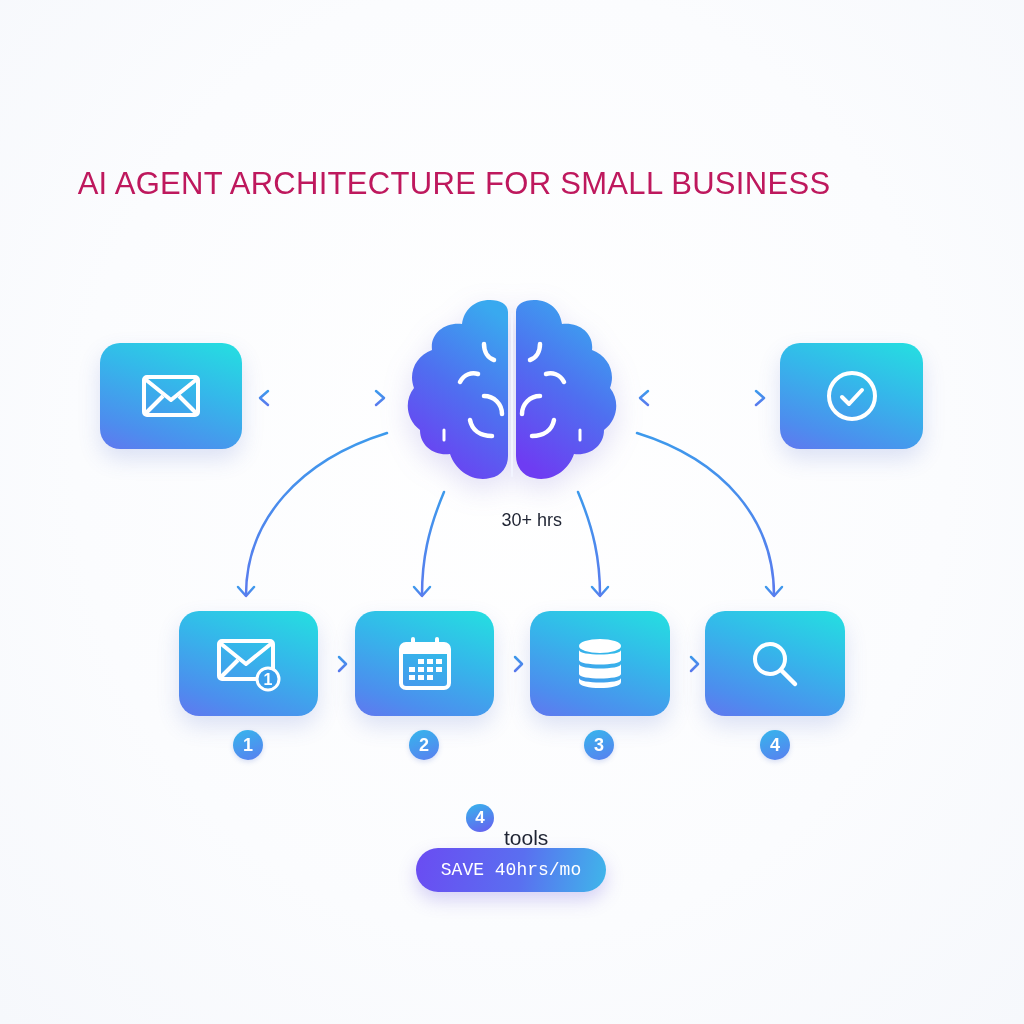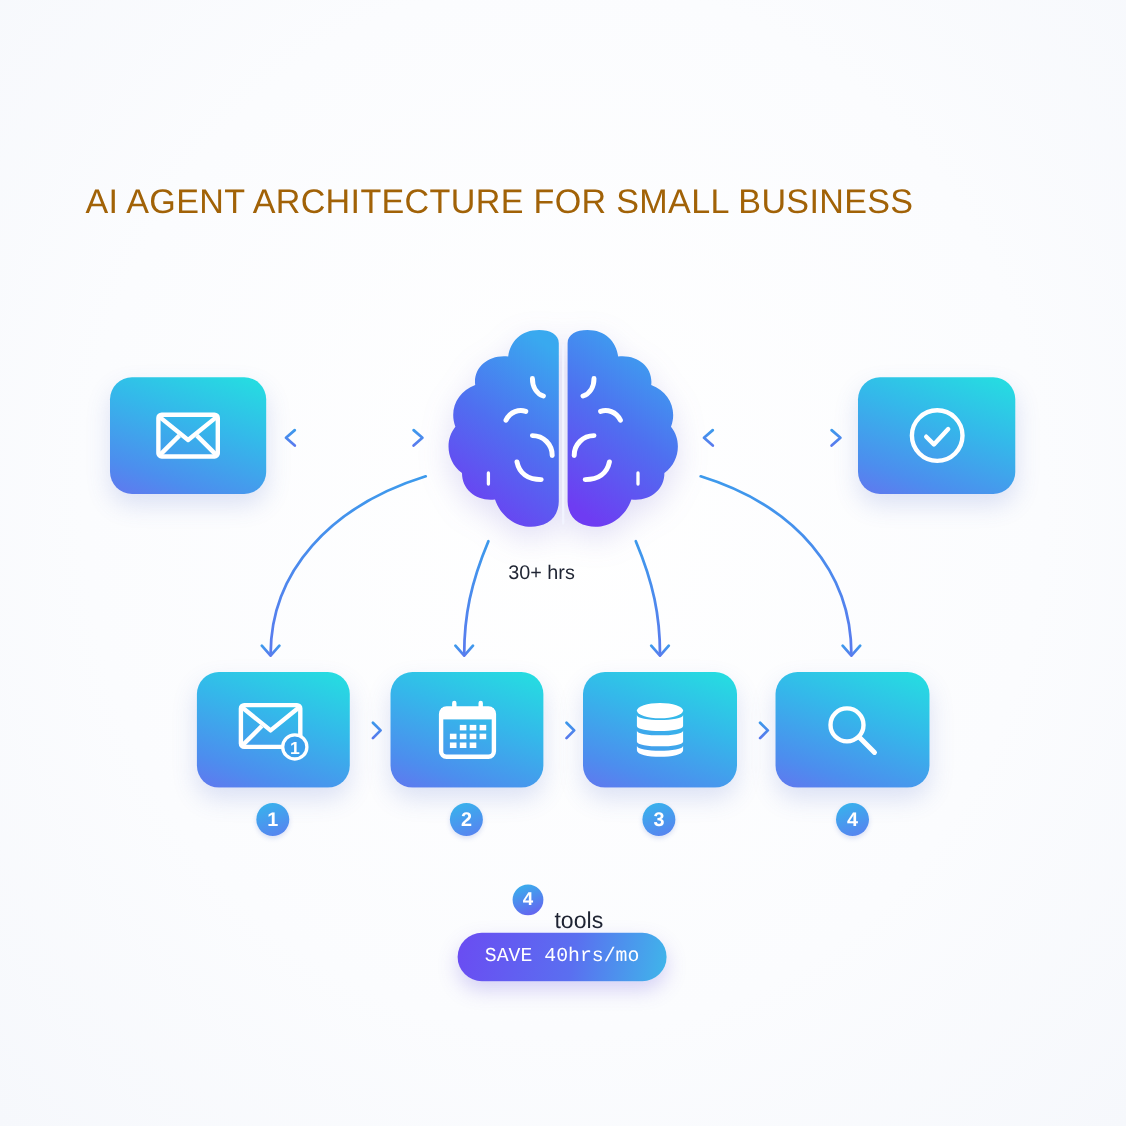--- a/index.html
+++ b/index.html
@@ -4,33 +4,33 @@
 <style>
   html, body { margin:0; padding:0; }
   body {
     width:1024px; height:1024px; position:relative; overflow:hidden;
     background: radial-gradient(ellipse at 50% 45%, #ffffff 0%, #fbfcfe 60%, #f6f8fc 100%);
     font-family: "Liberation Sans", sans-serif;
     color:#1f2433;
   }
   .title {
     position:absolute; left:0; top:166px; width:908px; text-align:center;
-    font-size:31px; letter-spacing:0.3px; color:#a16207; font-weight:400;
+    font-size:31px; letter-spacing:0.3px; color:#be185d; font-weight:400;
   }
   .tile {
     position:absolute; border-radius:20px;
     background: linear-gradient(200deg, #24e0e0 0%, #34b8ea 40%, #4c8eee 80%, #6177ef 100%);
     box-shadow: 0 10px 22px rgba(70,100,200,0.18);
     display:flex; align-items:center; justify-content:center;
   }
   .tile svg { display:block; }
   #diagram-lines { position:absolute; left:0; top:0; }
   .brain { position:absolute; left:404px; top:300px; width:216px; height:184px; filter: drop-shadow(0 10px 14px rgba(90,80,200,0.18)); }
   .label-hrs {
-    position:absolute; left:462px; top:510px; width:100px; text-align:left;
+    position:absolute; left:462px; top:510px; width:100px; text-align:right;
     font-size:18px; color:#1f2433;
   }
   .num-badge {
     position:absolute; width:30px; height:30px; border-radius:50%;
     background: linear-gradient(160deg, #35b6ec 0%, #5a7ff0 100%);
     color:#fff; font-size:18px; font-weight:700;
     display:flex; align-items:center; justify-content:center;
     box-shadow: 0 2px 5px rgba(70,100,200,0.2);
   }
   .tools-row {

